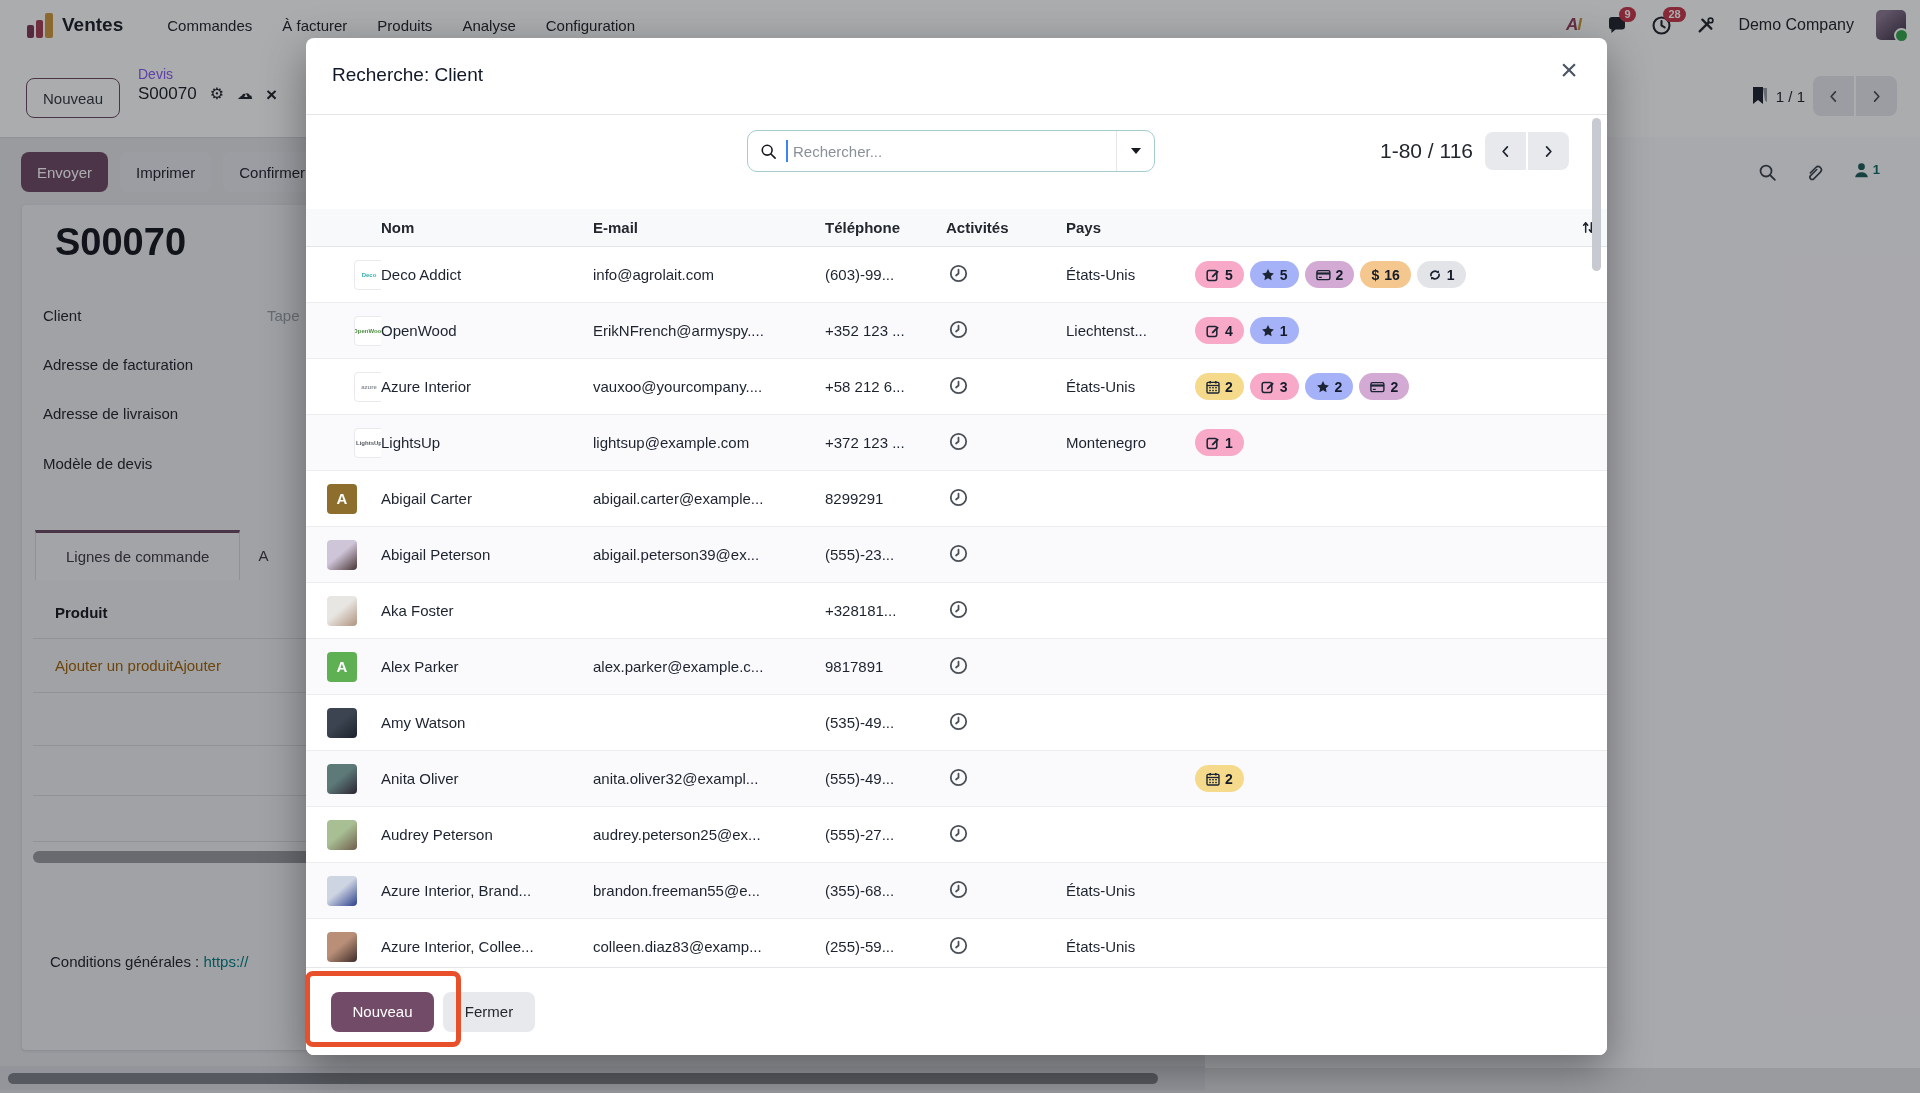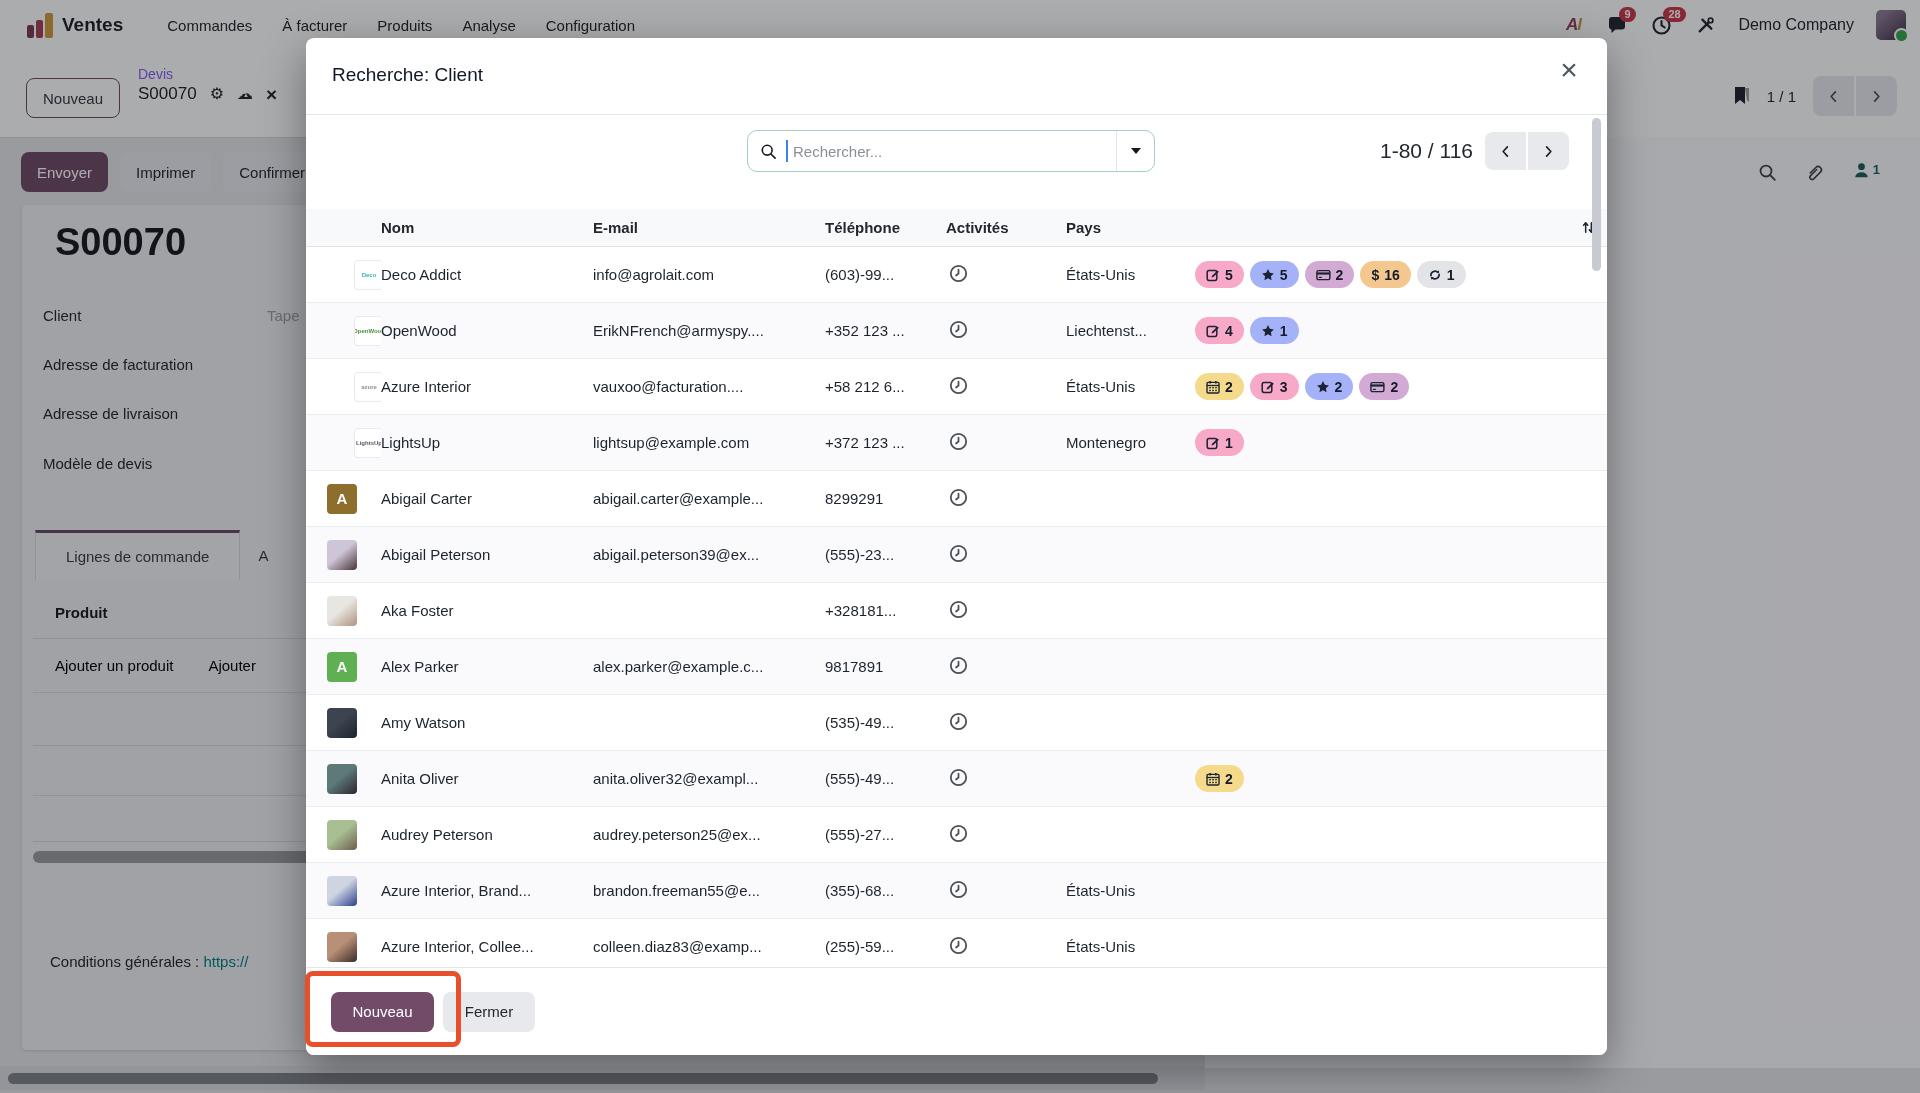--- a/index.html
+++ b/index.html
@@ -37,41 +37,41 @@
   .btn.primary{background:#714b67;color:#fff;}
   .btn.secondary{background:#e7e9ed;color:#23272e;}
   .new-btn{position:absolute;left:26px;top:28px;}
   .crumbs{position:absolute;left:138px;top:16px;}
   .crumb-app{color:#8b5cf6;font-size:14px;}
   .crumb-rec{display:flex;align-items:center;gap:13px;margin-top:2px;color:#1c2128;font-size:17px;}
   .mini-ico{font-size:16px;color:#23272e;cursor:pointer;line-height:1;}
   .cloud-ico{position:relative;}
   .cloud-ico .up{position:absolute;left:6px;top:6px;font-size:6px;color:#fff;}
   .x-ico{font-weight:900;font-size:19px;}
-  .cp-right{position:absolute;right:23px;top:26px;display:flex;align-items:center;gap:17px;}
+  .cp-right{position:absolute;right:23px;top:26px;display:flex;align-items:center;gap:8px;}
   .pager-txt{font-size:15px;color:#23272e;}
   .sq-btns{display:flex;gap:2px;}
   .sq-btn{width:41px;height:40px;background:#e7e9ed;display:flex;align-items:center;justify-content:center;cursor:pointer;}
   .sq-btn.l{border-radius:8px 0 0 8px;} .sq-btn.r{border-radius:0 8px 8px 0;}
 
   .statusrow{position:absolute;left:21px;top:152px;display:flex;gap:12px;z-index:1;}
 
   .sheet{position:absolute;left:22px;top:205px;width:1183px;height:845px;background:#f0f0f3;
     border-radius:4px;box-shadow:0 1px 3px rgba(0,0,0,.12);z-index:1;}
   .sheet .doc-title{position:absolute;left:33px;top:16px;font-size:38px;font-weight:600;color:#16191f;}
   .flabel{position:absolute;left:21px;font-size:15px;color:#23272e;font-weight:500;}
   .fplaceholder{position:absolute;left:245px;font-size:15px;color:#99a0a9;}
   .tabs{position:absolute;left:13px;top:325px;height:50px;display:flex;align-items:stretch;}
   .tab{display:flex;align-items:center;padding:4px 30px;font-size:15px;color:#3f3a44;
     border-top:3px solid #6d4a63;border-left:1px solid #d5d7db;border-right:1px solid #d5d7db;
     background:#f3f3f6;cursor:pointer;}
   .tab2{display:flex;align-items:center;padding:0 18px;font-size:15px;color:#3f3a44;cursor:pointer;}
   .sheet .pcol{position:absolute;left:33px;top:399px;font-size:15px;font-weight:700;color:#16191f;}
   .hline{position:absolute;left:11px;width:1161px;height:1px;background:#d9dadf;}
-  .addlinks{position:absolute;left:33px;top:452px;display:flex;gap:35px;font-size:15px;color:#000000;}
+  .addlinks{position:absolute;left:33px;top:452px;display:flex;font-size:15px;color:#a16207;}
   .addlinks span{cursor:pointer;}
   .inner-scroll{position:absolute;left:11px;top:646px;width:1161px;height:12px;border-radius:6px;background:#9a9ca2;}
   .terms{position:absolute;left:28px;top:748px;font-size:15px;color:#23272e;}
   .terms a{color:#017e84;text-decoration:none;}
 
   .chatter{position:absolute;left:1205px;top:137px;width:715px;height:931px;background:#fbfbfd;z-index:1;}
   .chatter-icons{position:absolute;right:40px;top:24px;display:flex;gap:28px;align-items:center;}
   .fcount{font-size:13px;font-weight:700;color:#116b66;vertical-align:super;margin-left:2px;}
 
   .page-hscroll{position:absolute;left:0;top:1066px;width:1205px;height:24px;background:#dcdde2;z-index:1;
@@ -425,21 +425,21 @@
               <b>1</b>
             </span>
           </span>
     <span></span>
   </div>
         <div class="mrow">
     <span class="cell c-av">
             <span class="av logo" style="color: rgb(138, 143, 152);">azure</span>
           </span>
     <span class="cell c-name">Azure Interior</span>
-    <span class="cell c-email">vauxoo@facturation....</span>
+    <span class="cell c-email">vauxoo@yourcompany....</span>
     <span class="cell c-phone">+58 212 6...</span>
     <span class="cell c-act">
       <span class="act-clock">
         <svg width="19" height="19" viewBox="0 0 18 18">
                 <circle cx="9" cy="9" r="7.3" fill="none" stroke="#4a5057" stroke-width="1.7"></circle>
                 <path d="M9 5.4V9L6.7 10.9" fill="none" stroke="#4a5057" stroke-width="1.7" stroke-linecap="round"></path>
               </svg>
       </span>
     </span>
     <span class="cell c-country">États-Unis</span>

